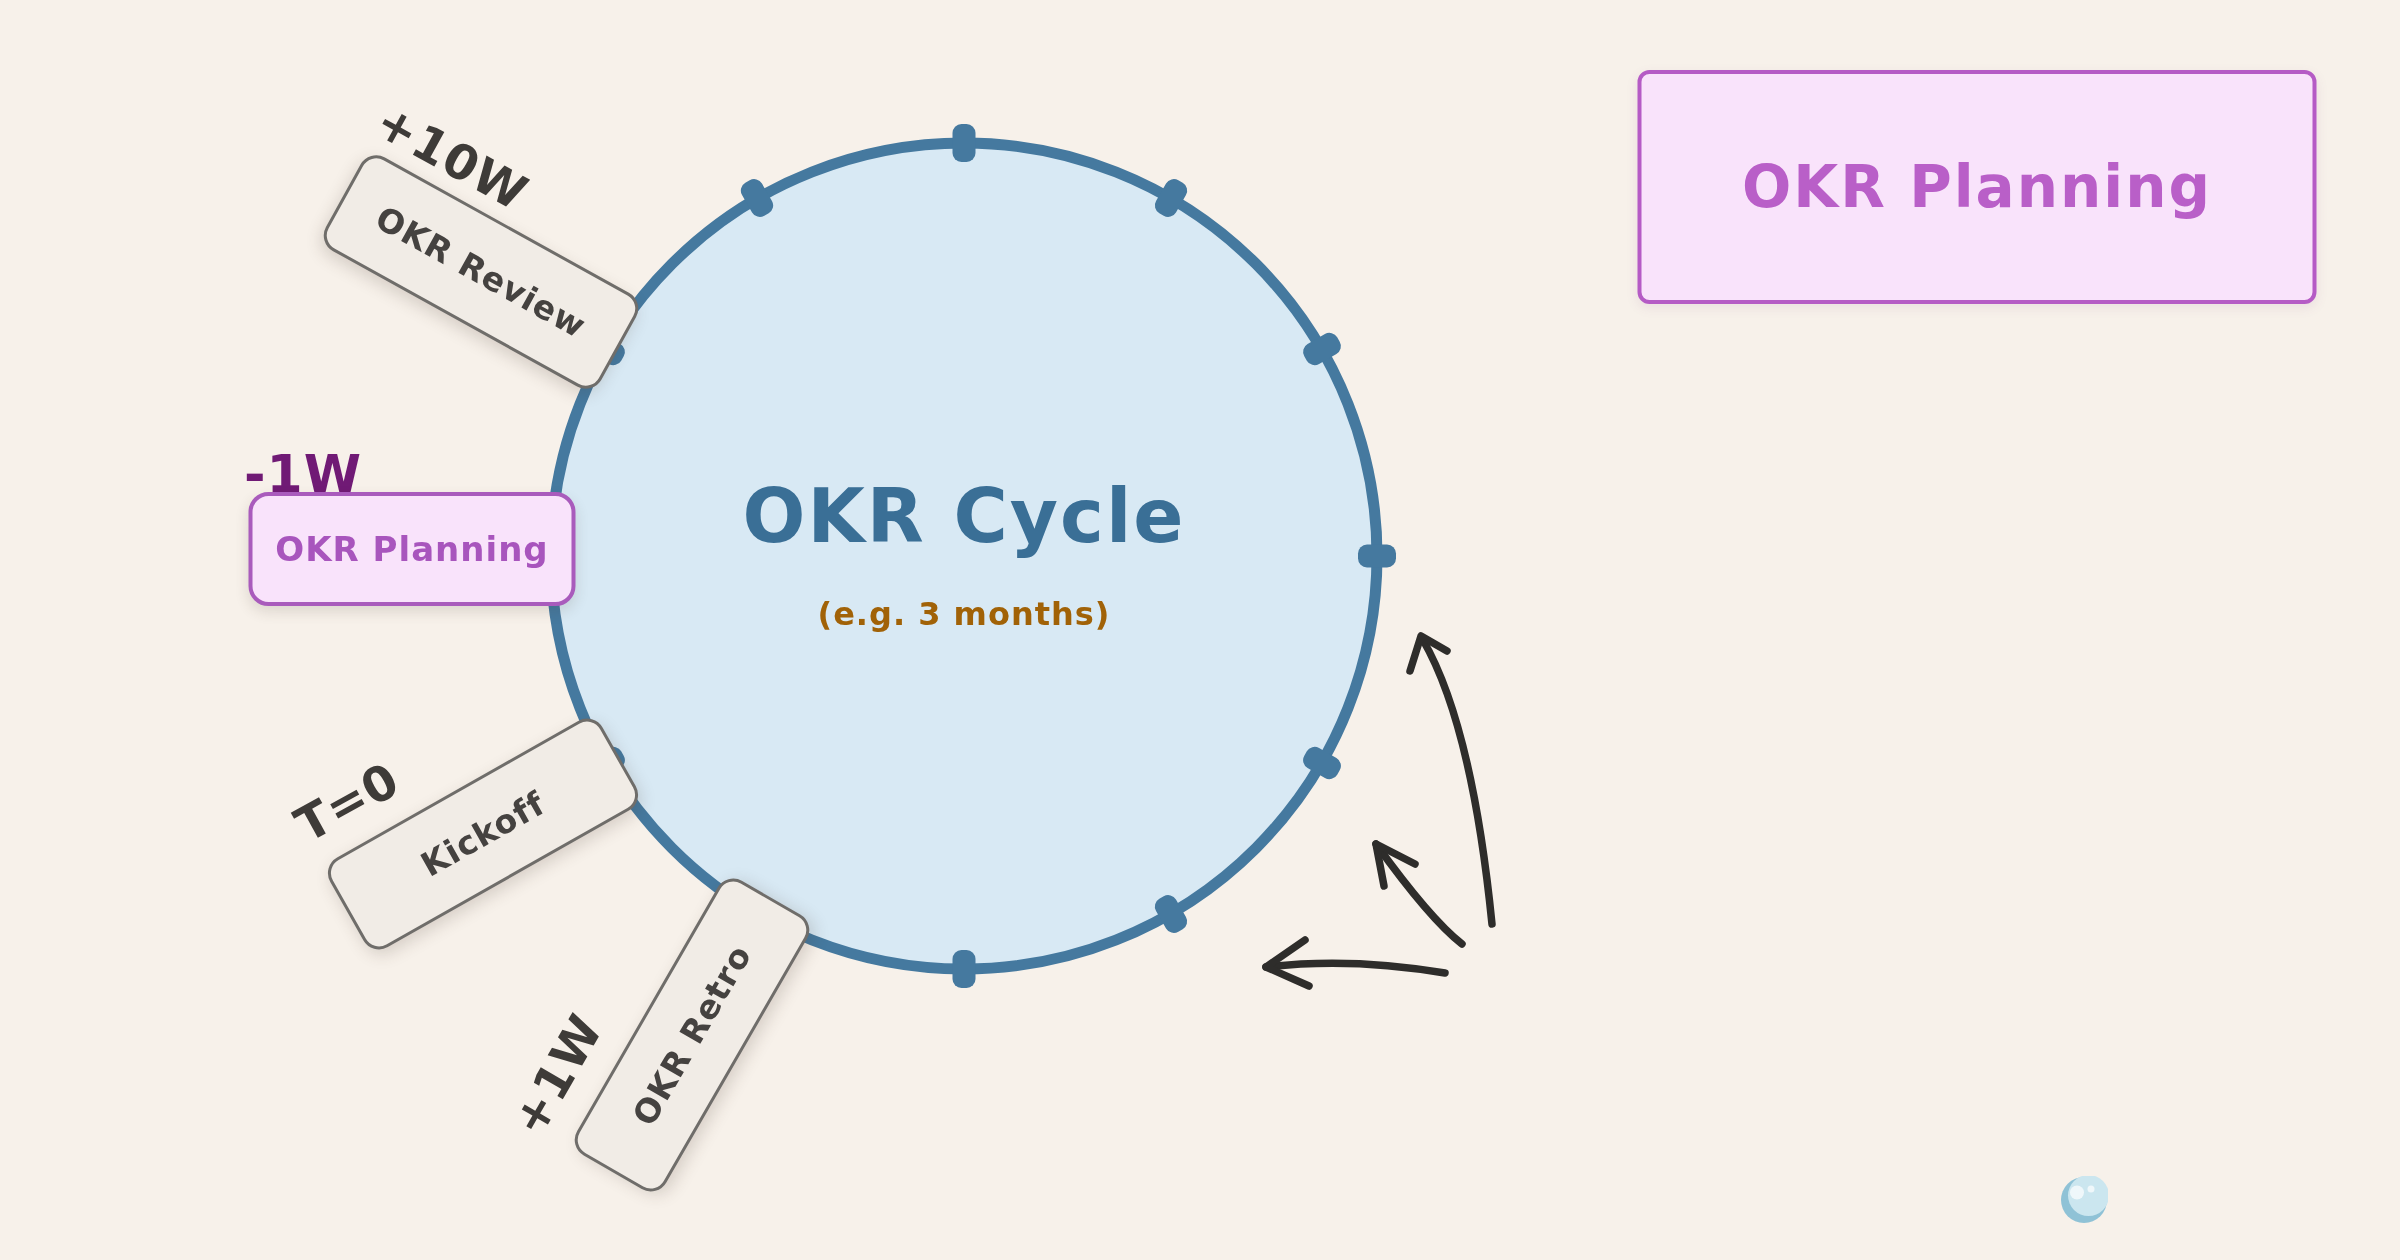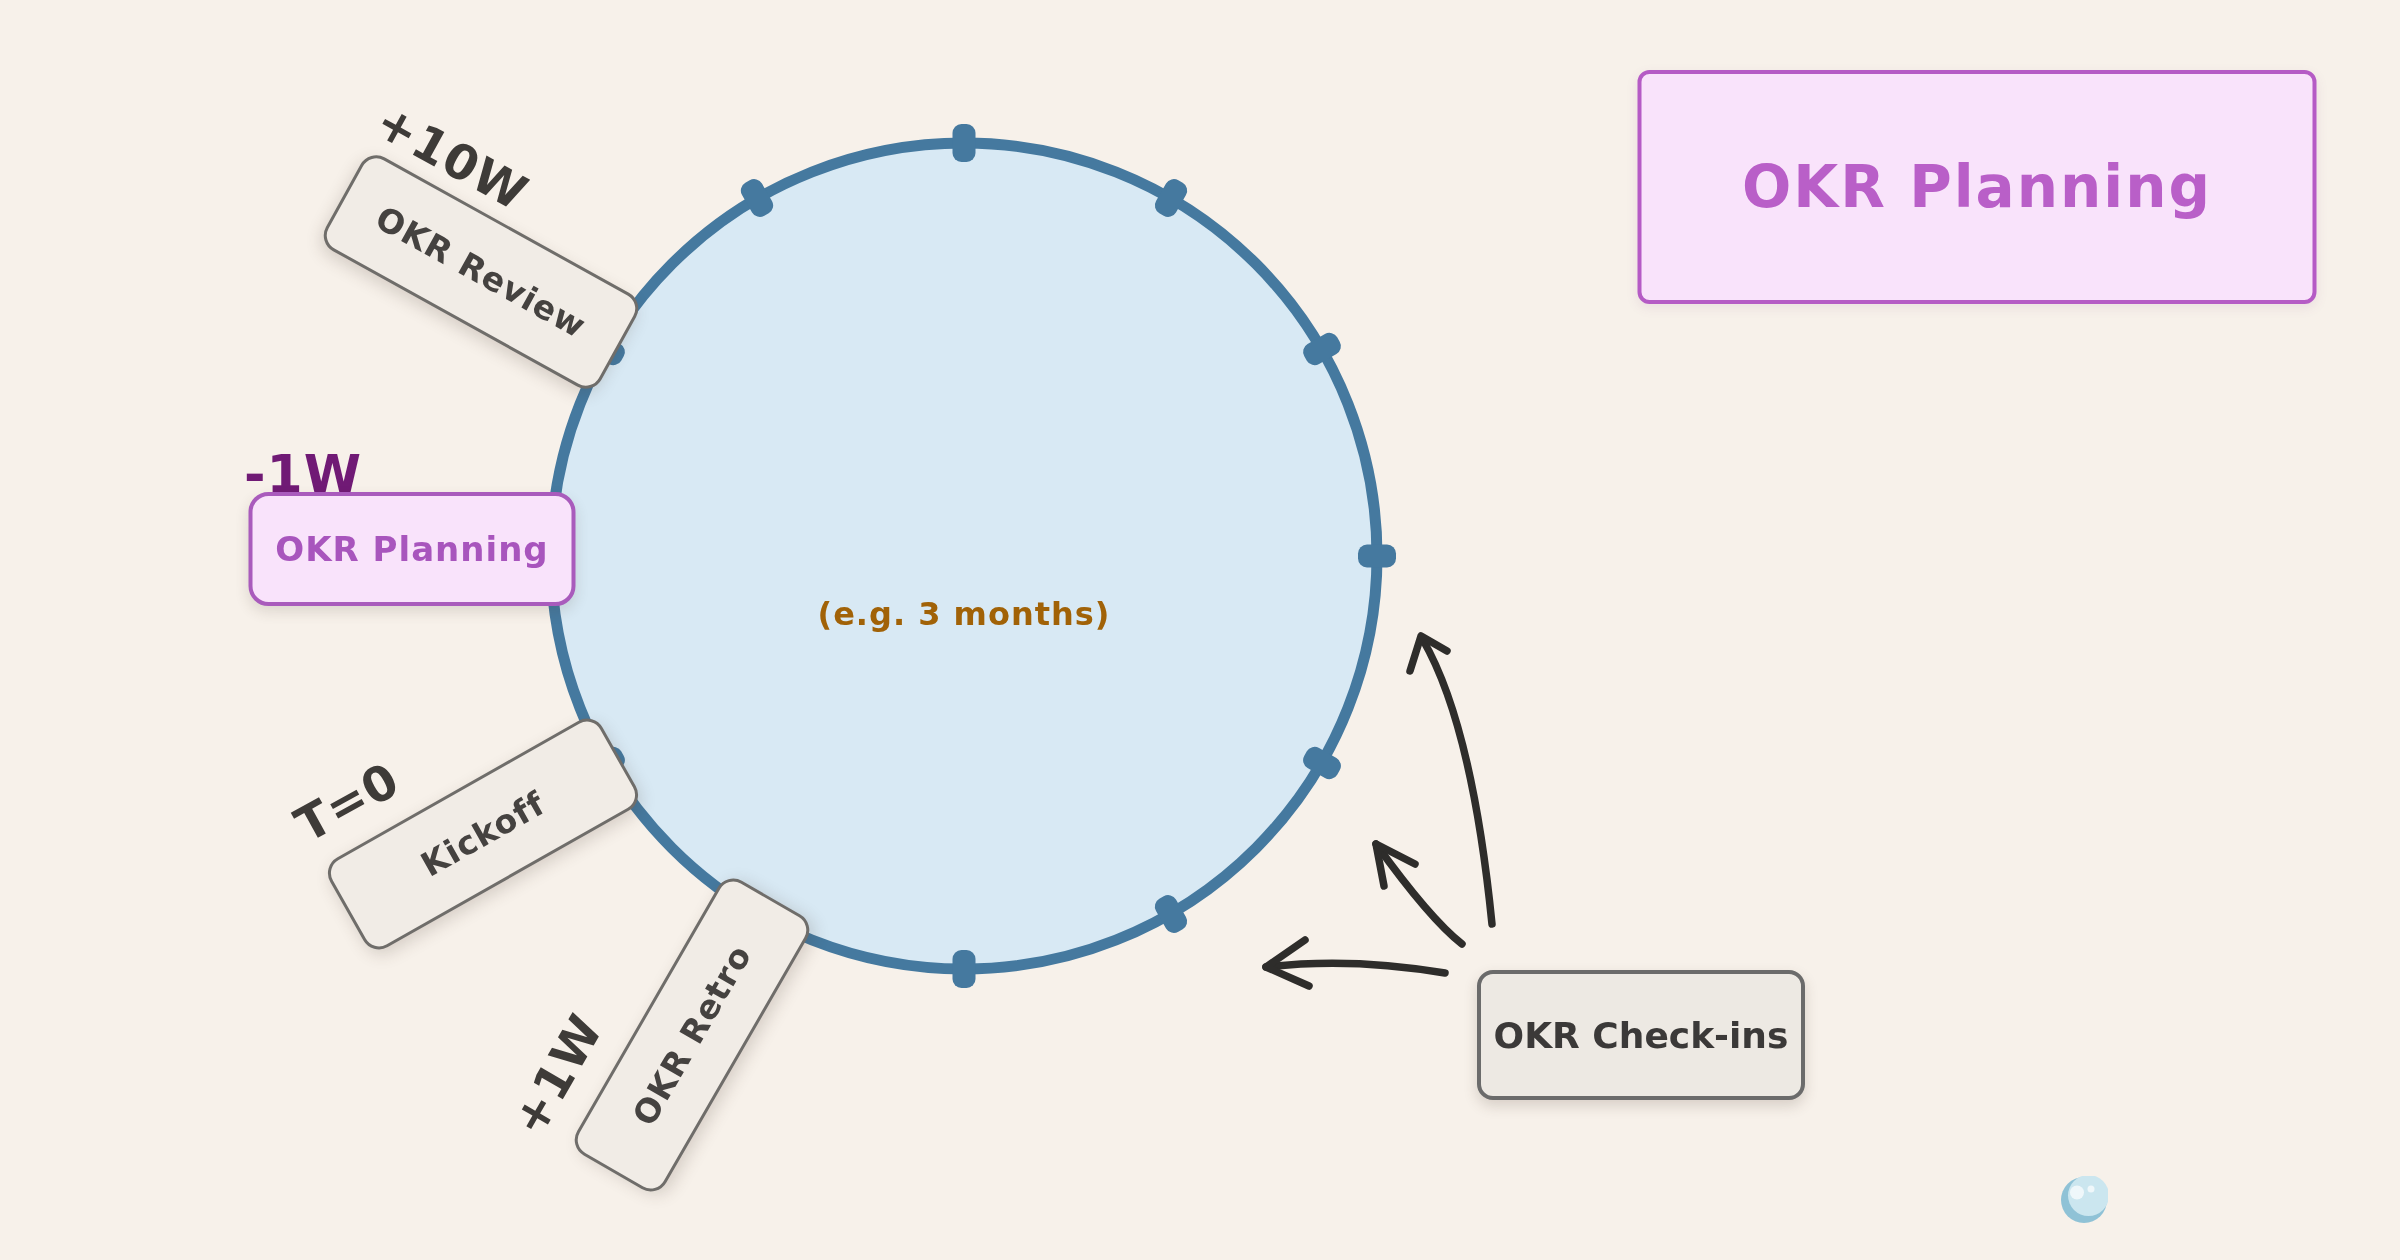--- a/index.html
+++ b/index.html
@@ -105,43 +105,41 @@
     <g stroke="#2E2D2B" stroke-width="7.5" fill="none" stroke-linecap="round" stroke-linejoin="round">
       <path d="M 1492 924 Q 1472 725 1423 640"></path>
       <path d="M 1447 651 L 1421 636 L 1410 671"></path>
       <path d="M 1462 944 Q 1430 919 1376 844"></path>
       <path d="M 1384 886 L 1376 844 L 1415 864"></path>
       <path d="M 1445 973 Q 1350 957 1266 967"></path>
       <path d="M 1305 940 L 1266 967 L 1309 986"></path>
     </g>
   </svg>
 
+  <div class="cycle-title">OKR Cycle</div>
   <div class="cycle-sub">(e.g. 3 months)</div>
 
   <div class="time" id="t-review">+10W</div>
   <div class="time" id="t-planning">-1W</div>
   <div class="time" id="t-kickoff">T=0</div>
   <div class="time" id="t-retro">+1W</div>
 
   <div class="box gray" id="box-review">
     <span>OKR Review</span>
   </div>
   <div class="box" id="box-planning-small">
     <span>OKR Planning</span>
   </div>
   <div class="box gray" id="box-kickoff">
     <span>Kickoff</span>
   </div>
   <div class="box gray" id="box-retro">
     <span>OKR Retro</span>
   </div>
 
-  <div class="box" id="box-checkins">
-    <span>OKR Check-ins</span>
-  </div>
 
   <div class="box" id="box-callout">
     <span>OKR Planning</span>
   </div>
 
   <div class="brand">
     <svg width="48" height="48" viewBox="0 0 48 48">
       <circle cx="24" cy="24" r="23" fill="#8FC2D6"></circle>
       <circle cx="28.5" cy="19.5" r="20.5" fill="#CBE6EF"></circle>
       <circle cx="17" cy="16.5" r="7" fill="#EFF7FA"></circle>

